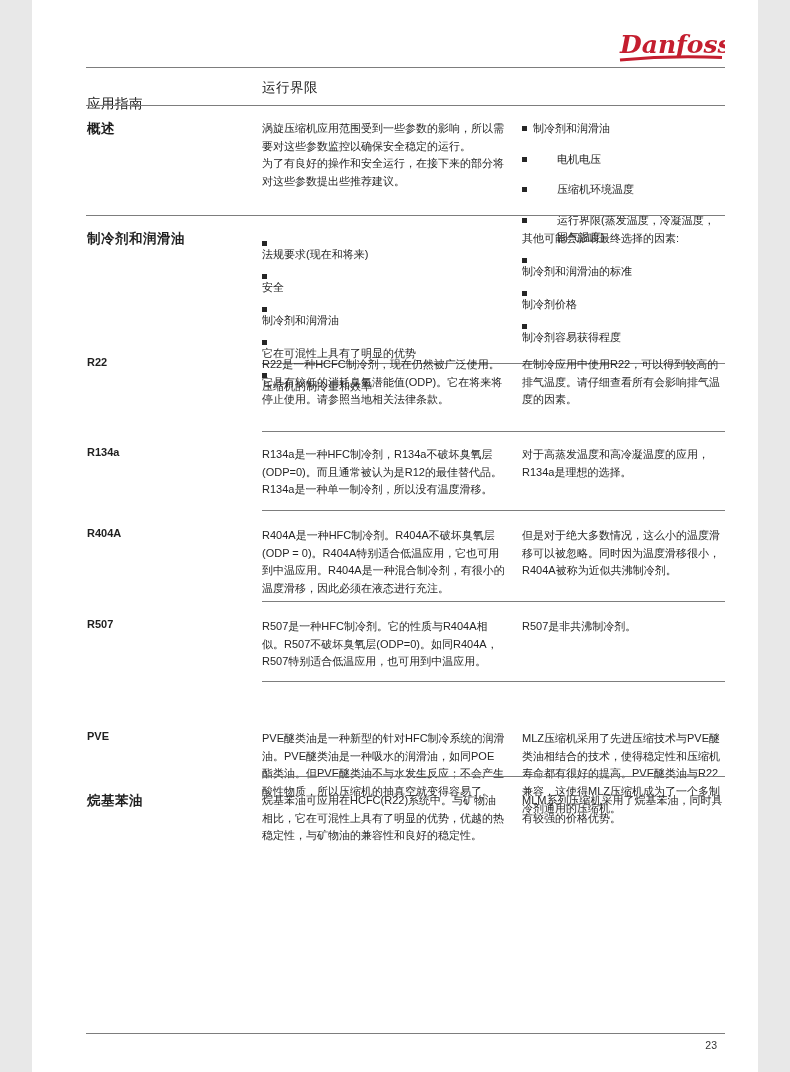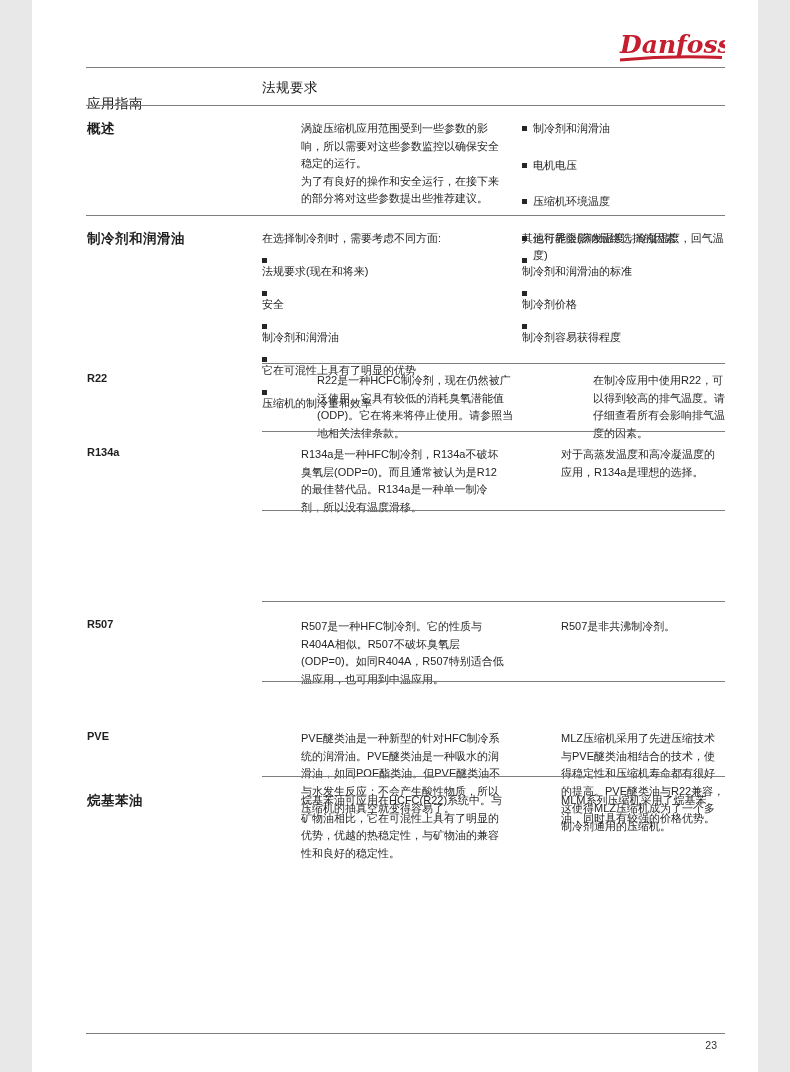--- a/index.html
+++ b/index.html
@@ -27,56 +27,56 @@
     display:grid;grid-template-columns:175px 243px 1fr;
     align-items:start;
   }
   .col-label{grid-column:1;padding-right:14px;}
   .col-mid{grid-column:2;}
   .col-right{grid-column:3;padding-left:17px;}
 
   .label-lg{font-size:13.5px;font-weight:bold;color:#1f1f1f;letter-spacing:0.5px;}
   .label-sm{font-size:11px;font-weight:bold;color:#1f1f1f;}
 
-  .body{font-size:11px;line-height:17.5px;color:#262626;margin-left:39px;}
+  .body{font-size:11px;line-height:17.5px;color:#262626;}
   .body p{margin:0;}
   .intro{font-size:11px;line-height:17.5px;margin:0;}
 
   .bullet-item{display:flex;align-items:flex-start;font-size:11px;line-height:17.5px;}
-  .bullets-loose .bullet-item + .bullet-item{margin-top:19px;}
+  .bullets-loose .bullet-item + .bullet-item{margin-top:13px;gap:24px;}
   .bullets-tight .bullet-item{margin-top:4.5px;flex-direction:column;}
   .sq{flex:0 0 auto;display:inline-block;width:5px;height:5px;background:#262626;margin:6px 6px 0 0;}
 
   .page-number{position:absolute;top:1039px;right:41px;font-size:10.5px;color:#333;}
 
   
   #s0{top:120px;}
   #s1{top:230px;}
-  #s2{top:372px;gap:16px;}
+  #s2{top:356px;}
   #s3{top:446px;}
   #s4{top:527px;}
   #s5{top:618px;}
   #s6{top:730px;}
   #s7{top:792px;}
 </style>
 </head>
 <body>
 
 <div class="page">
 
   <div class="logo">
     <svg width="108" height="46" viewBox="0 0 108 46">
       <text x="3" y="29" font-family="DejaVu Serif, serif" font-style="italic" font-weight="bold" font-size="25" fill="#c41e2f">Danfoss</text>
       <path d="M3 36 Q 54 31 105 33.5" stroke="#c41e2f" stroke-width="3" fill="none"></path>
     </svg>
   </div>
 
   <div class="rule full" style="top:67px"></div>
   <div class="header-text header-left">应用指南</div>
-  <div class="header-text header-right">法规要求</div>
+  <div class="header-text header-right">运行界限</div>
   <div class="rule full" style="top:105px"></div>
 
   <div class="section" id="s0">
     <div class="col-label label-lg">概述</div>
     <div class="col-mid body">
       <p>涡旋压缩机应用范围受到一些参数的影响，所以需要对这些参数监控以确保安全稳定的运行。</p>
       <p>为了有良好的操作和安全运行，在接下来的部分将对这些参数提出些推荐建议。</p>
     </div>
     <div class="col-right bullets-loose">
       <div class="bullet-item">
@@ -96,21 +96,20 @@
           <span>运行界限(蒸发温度，冷凝温度，回气温度)</span>
         </div>
     </div>
   </div>
 
   <div class="rule full" style="top:215px"></div>
 
   <div class="section" id="s1">
     <div class="col-label label-lg">制冷剂和润滑油</div>
     <div class="col-mid bullets-tight">
-      <p class="intro">在选择制冷剂时，需要考虑不同方面:</p>
       <div class="bullet-item">
           <span class="sq"></span>
           <span>法规要求(现在和将来)</span>
         </div>
       <div class="bullet-item">
           <span class="sq"></span>
           <span>安全</span>
         </div>
       <div class="bullet-item">
           <span class="sq"></span>
@@ -161,20 +160,29 @@
     <div class="col-mid body">
       <p>R134a是一种HFC制冷剂，R134a不破坏臭氧层(ODP=0)。而且通常被认为是R12的最佳替代品。R134a是一种单一制冷剂，所以没有温度滑移。</p>
     </div>
     <div class="col-right body">
       <p>对于高蒸发温度和高冷凝温度的应用，R134a是理想的选择。</p>
     </div>
   </div>
 
   <div class="rule partial" style="top:510px"></div>
 
+  <div class="section" id="s4">
+    <div class="col-label label-sm">R404A</div>
+    <div class="col-mid body">
+      <p>R404A是一种HFC制冷剂。R404A不破坏臭氧层(ODP = 0)。R404A特别适合低温应用，它也可用到中温应用。R404A是一种混合制冷剂，有很小的温度滑移，因此必须在液态进行充注。</p>
+    </div>
+    <div class="col-right body">
+      <p>但是对于绝大多数情况，这么小的温度滑移可以被忽略。同时因为温度滑移很小，R404A被称为近似共沸制冷剂。</p>
+    </div>
+  </div>
 
   <div class="rule partial" style="top:601px"></div>
 
   <div class="section" id="s5">
     <div class="col-label label-sm">R507</div>
     <div class="col-mid body">
       <p>R507是一种HFC制冷剂。它的性质与R404A相似。R507不破坏臭氧层(ODP=0)。如同R404A，R507特别适合低温应用，也可用到中温应用。</p>
     </div>
     <div class="col-right body">
       <p>R507是非共沸制冷剂。</p>

